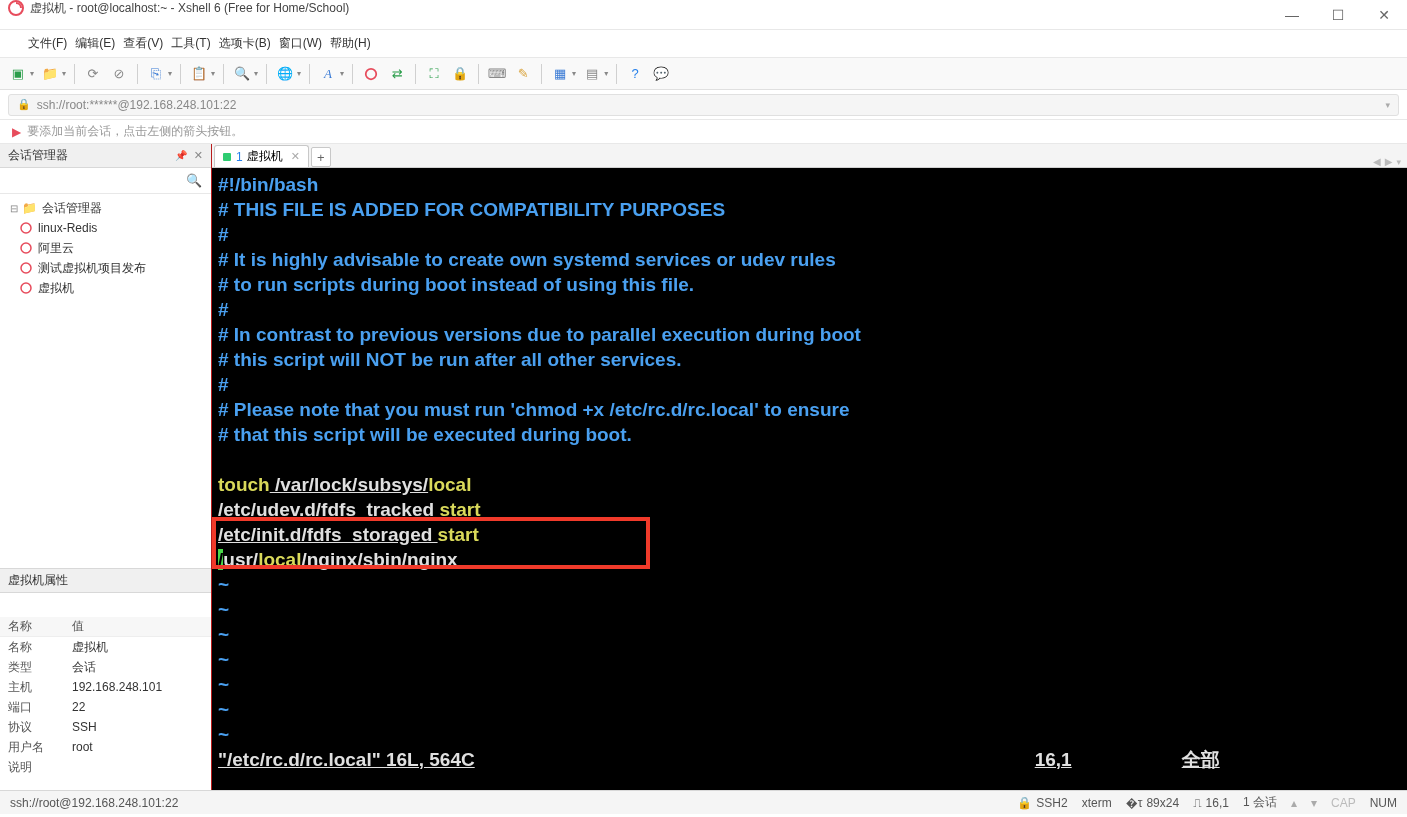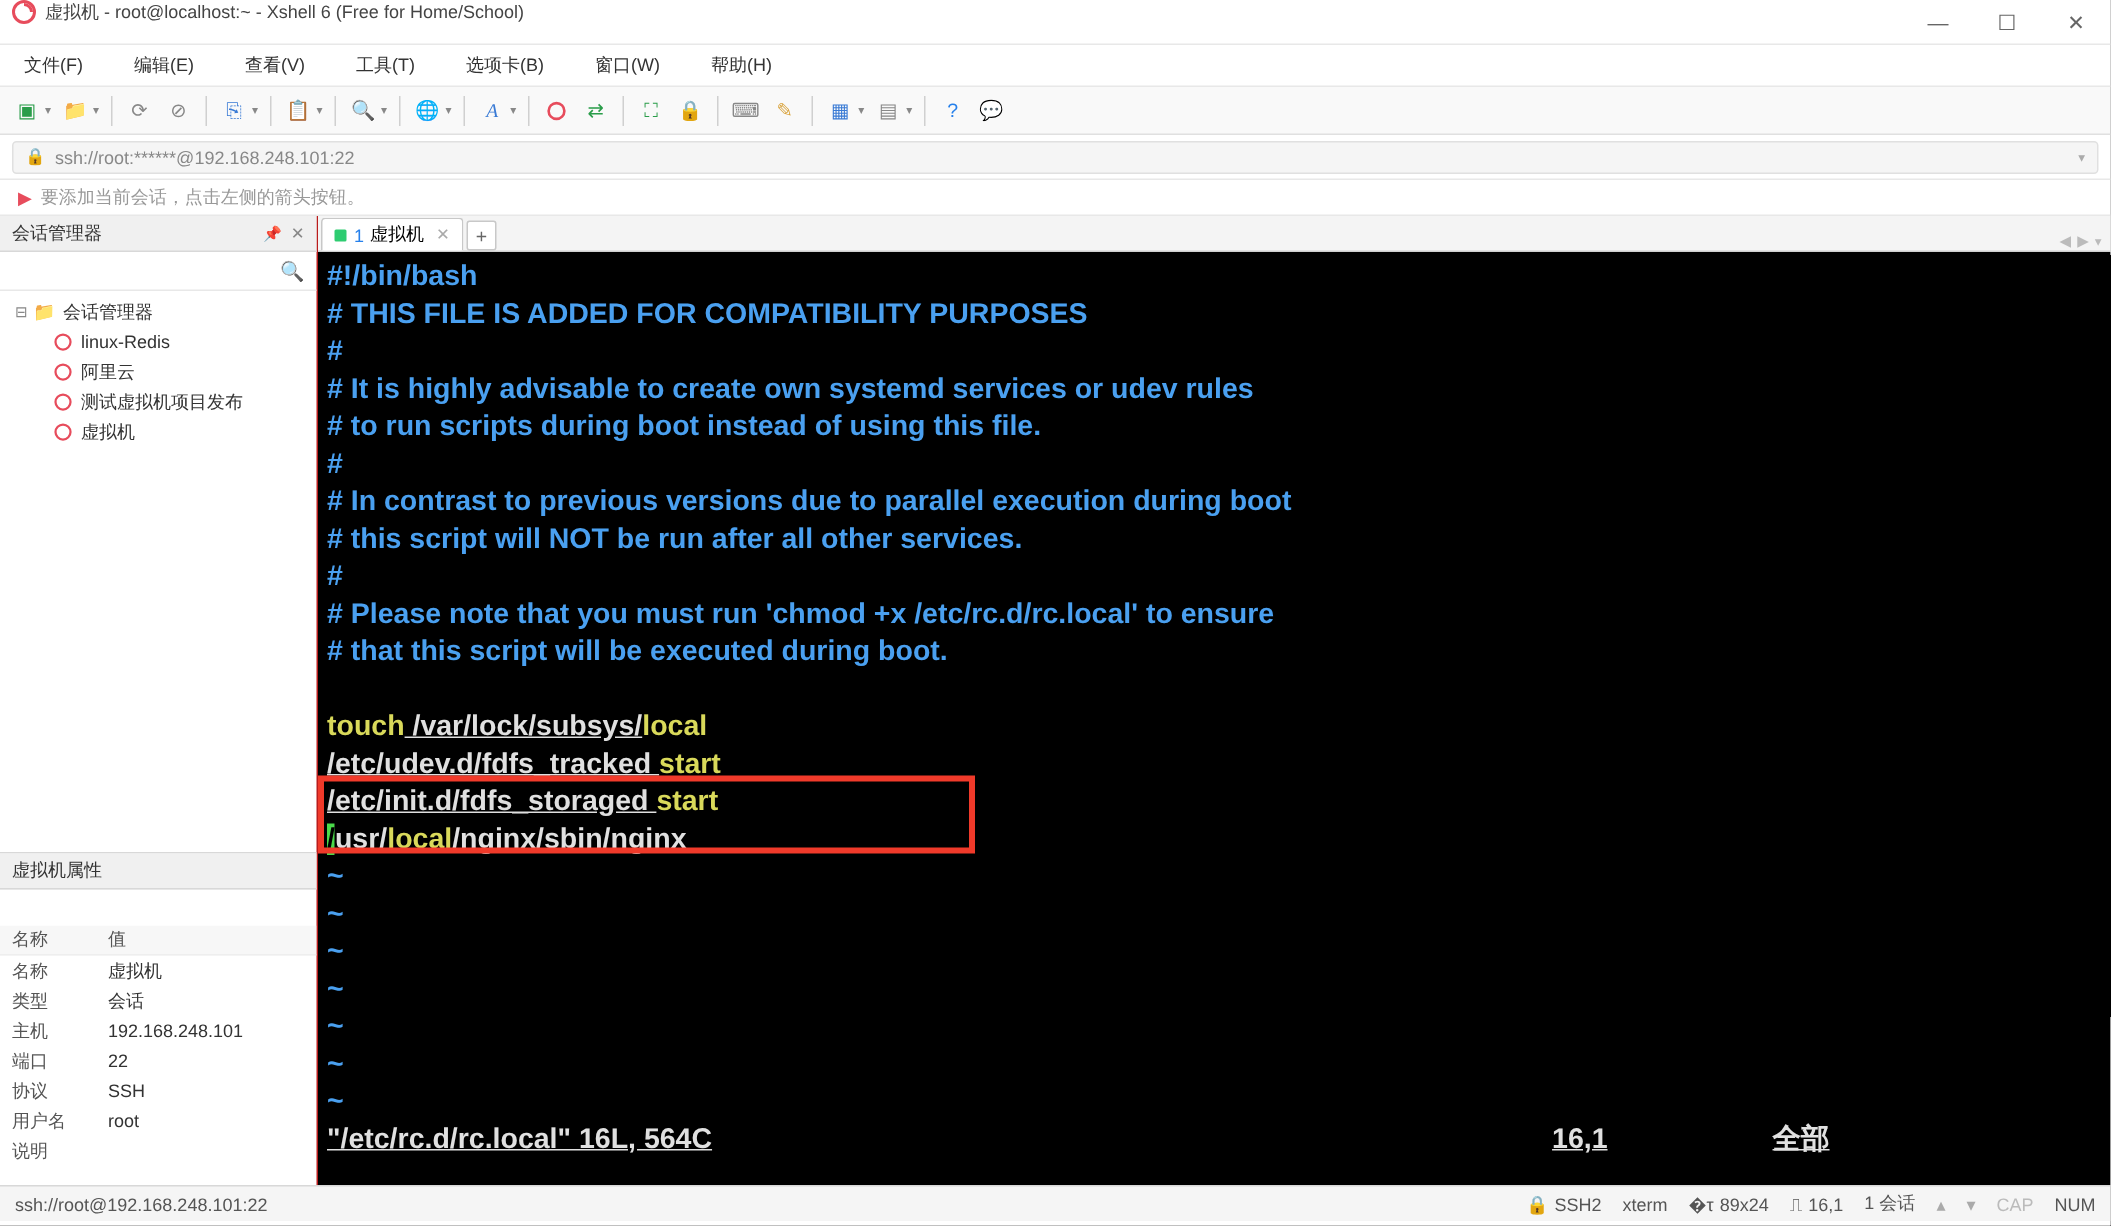--- a/index.html
+++ b/index.html
@@ -1,41 +1,41 @@
 <!DOCTYPE html>
 <html><head>
 <meta charset="utf-8">
 <style>
 * { box-sizing: border-box; margin: 0; padding: 0; font-family: "Microsoft YaHei", "Segoe UI", Tahoma, sans-serif; }
 html, body { width: 1407px; height: 817px; overflow: hidden; background: #fff; }
 .titlebar { height: 30px; background: #fff; display: flex; align-items: flex-start; padding: 0 0 16px 8px; border-bottom: 1px solid #e8e8e8; }
 .titlebar .app-icon { width: 16px; height: 16px; margin-right: 6px; }
 .titlebar .title { font-size: 12px; color: #444; flex: 1; }
 .titlebar .win-btn { width: 46px; height: 30px; display: flex; align-items: center; justify-content: center; color: #666; font-size: 14px; }
-.menubar { height: 28px; background: #fff; display: flex; align-items: center; padding: 0 16px; border-bottom: 1px solid #e8e8e8; font-size: 12px; color: #333; gap: 34px; }
+.menubar { height: 28px; background: #fff; display: flex; align-items: center; padding: 0 28px; border-bottom: 1px solid #e8e8e8; font-size: 12px; color: #333; gap: 8px; }
 .menubar span { cursor: default; }
 .toolbar { height: 32px; background: #f9f9f9; border-bottom: 1px solid #e0e0e0; display: flex; align-items: center; padding: 0 8px; gap: 6px; }
 .toolbar .tb-btn { width: 20px; height: 20px; display: inline-flex; align-items: center; justify-content: center; font-size: 13px; color: #555; }
 .toolbar .sep { width: 1px; height: 20px; background: #d0d0d0; margin: 0 2px; }
 .toolbar .dd { font-size: 8px; color: #888; margin-left: -4px; }
 .addrbar { height: 30px; background: #fff; border-bottom: 1px solid #e8e8e8; display: flex; align-items: center; padding: 0 8px; }
 .addrbar .addr-box { flex: 1; height: 22px; background: #f5f5f5; border: 1px solid #e0e0e0; border-radius: 3px; display: flex; align-items: center; padding: 0 8px; font-size: 12px; color: #888; }
 .addrbar .lock { color: #d9a33c; margin-right: 6px; font-size: 11px; }
 .notice { height: 24px; background: #fff; border-bottom: 1px solid #e8e8e8; display: flex; align-items: center; padding: 0 12px; font-size: 12px; color: #999; }
 .notice .flag { color: #e74c5c; margin-right: 6px; }
 .body { height: 646px; display: flex; }
 .sidebar { width: 212px; background: #fff; border-right: 1px solid #b91c1c; display: flex; flex-direction: column; }
 .panel-hdr { height: 24px; background: #f0f0f0; border-bottom: 1px solid #d8d8d8; display: flex; align-items: center; padding: 0 8px; font-size: 12px; color: #333; }
 .panel-hdr .pin { margin-left: auto; color: #888; font-size: 10px; margin-right: 6px; }
 .panel-hdr .x { color: #888; font-size: 11px; }
 .search-row { height: 26px; border-bottom: 1px solid #e8e8e8; display: flex; align-items: center; padding: 0 8px; }
 .search-row .mag { margin-left: auto; color: #bbb; font-size: 13px; }
 .tree { flex: 1; overflow: auto; font-size: 12px; padding: 4px 0; }
 .tree-node { display: flex; align-items: center; height: 20px; padding-left: 10px; color: #333; }
-.tree-node.child { padding-left: 34px; text-align: center; }
+.tree-node.child { padding-left: 18px; text-align: center; }
 .tree-node .tw { width: 12px; color: #888; font-size: 10px; }
 .tree-node .ic { width: 16px; margin-right: 4px; display: inline-flex; justify-content: center; }
 .folder-ic { color: #f2b430; }
 .sess-ic { width: 12px; height: 12px; }
 .props { height: 222px; border-top: 1px solid #d8d8d8; display: flex; flex-direction: column; gap: 24px; }
 .props-table { flex: 1; overflow: auto; }
 .props-table .ph-row { display: flex; height: 20px; align-items: center; border-bottom: 1px solid #eee; font-size: 12px; background: #f7f7f7; }
 .props-table .ph-row .c1 { width: 72px; padding-left: 8px; color: #555; }
 .props-table .ph-row .c2 { flex: 1; color: #555; }
 .props-table .pr-row { display: flex; height: 20px; align-items: center; font-size: 12px; }

